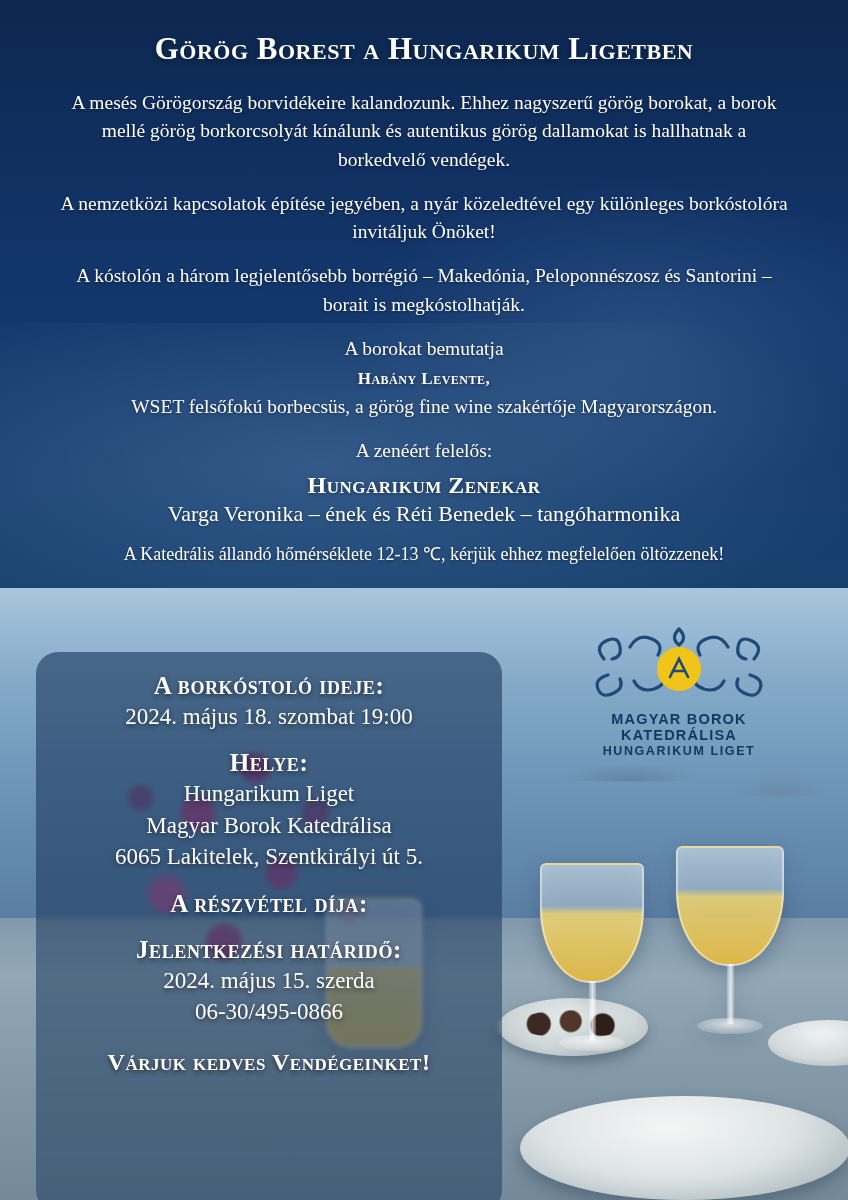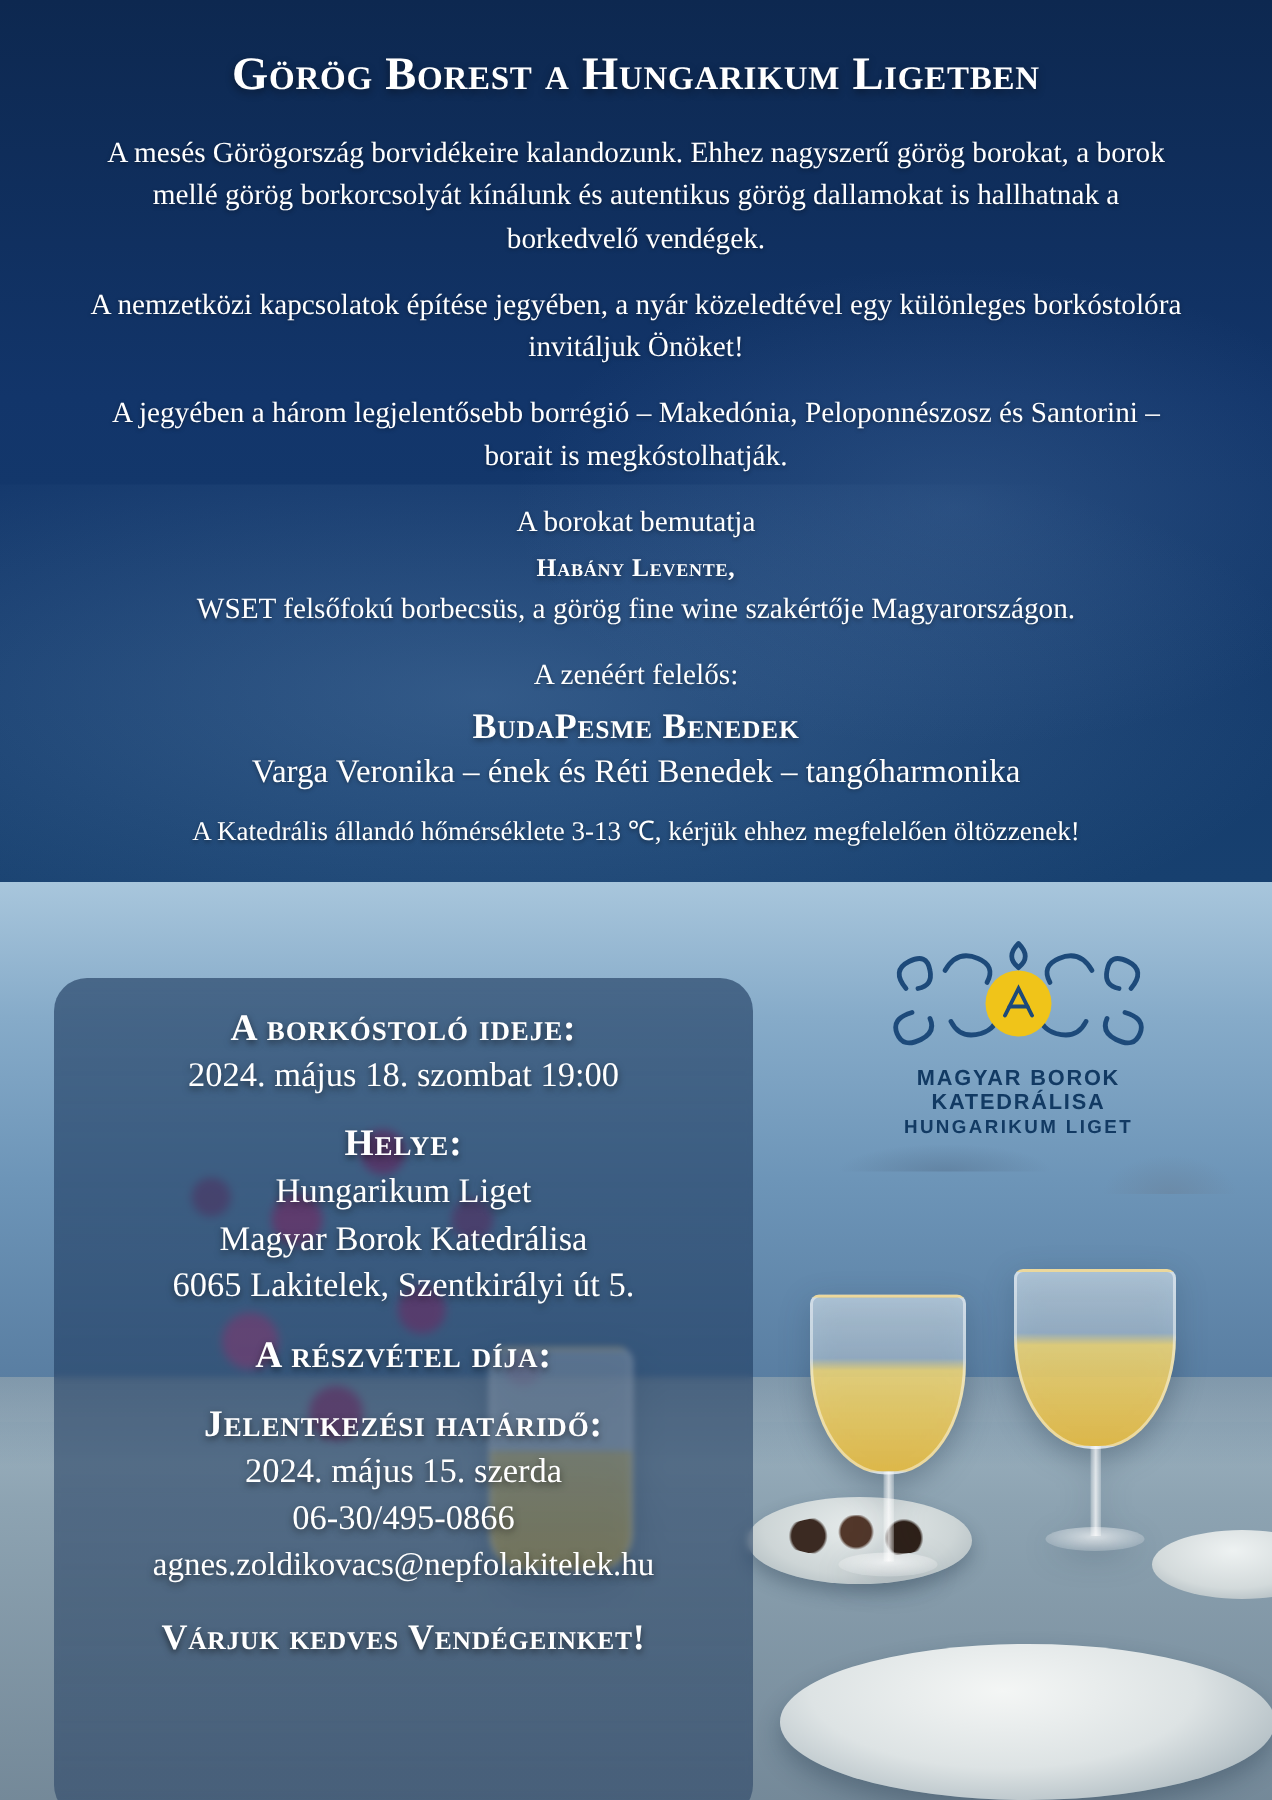--- a/index.html
+++ b/index.html
@@ -304,31 +304,31 @@
 
   <div class="top-section">
     <div class="top-haze"></div>
     <div class="top-haze2"></div>
 
     <h1 class="title">Görög Borest a Hungarikum Ligetben</h1>
 
     <div class="top-body">
       <p class="para">A mesés Görögország borvidékeire kalandozunk. Ehhez nagyszerű görög borokat, a borok mellé görög borkorcsolyát kínálunk és autentikus görög dallamokat is hallhatnak a borkedvelő vendégek.</p>
       <p class="para">A nemzetközi kapcsolatok építése jegyében, a nyár közeledtével egy különleges borkóstolóra invitáljuk Önöket!</p>
-      <p class="para">A jegyében a három legjelentősebb borrégió – Makedónia, Peloponnészosz és Santorini – borait is megkóstolhatják.</p>
+      <p class="para">A kóstolón a három legjelentősebb borrégió – Makedónia, Peloponnészosz és Santorini – borait is megkóstolhatják.</p>
 
       <p class="para tight">A borokat bemutatja</p>
       <p class="name-line">Habány Levente,</p>
       <p class="para">WSET felsőfokú borbecsüs, a görög fine wine szakértője Magyarországon.</p>
 
       <p class="para tight">A zenéért felelős:</p>
-      <p class="band-line">BudaPesme Benedek</p>
+      <p class="band-line">Hungarikum Zenekar</p>
       <p class="band-members">Varga Veronika – ének és Réti Benedek – tangóharmonika</p>
 
-      <p class="small-note">A Katedrális állandó hőmérséklete 3-13 ℃, kérjük ehhez megfelelően öltözzenek!</p>
+      <p class="small-note">A Katedrális állandó hőmérséklete 12-13 ℃, kérjük ehhez megfelelően öltözzenek!</p>
     </div>
   </div>
 
   <div class="photo-section">
     <div class="sea"></div>
     <div class="island2"></div>
     <div class="island"></div>
     <div class="table-surface"></div>
     <div class="table-shadow"></div>
     <div class="flowers"></div>
@@ -385,18 +385,17 @@
     <p class="info-h spaced">Helye:</p>
     <p class="info-t">Hungarikum Liget</p>
     <p class="info-t">Magyar Borok Katedrálisa</p>
     <p class="info-t">6065 Lakitelek, Szentkirályi út 5.</p>
 
     <p class="info-h spaced">A részvétel díja:</p>
 
     <p class="info-h spaced">Jelentkezési határidő:</p>
     <p class="info-t">2024. május 15. szerda</p>
     <p class="info-t">06-30/495-0866</p>
-    <p class="info-t small">agnes.zoldikovacs@nepfolakitelek.hu</p>
 
     <p class="closing">Várjuk kedves Vendégeinket!</p>
   </div>
 
 </div>
 
 </body></html>

